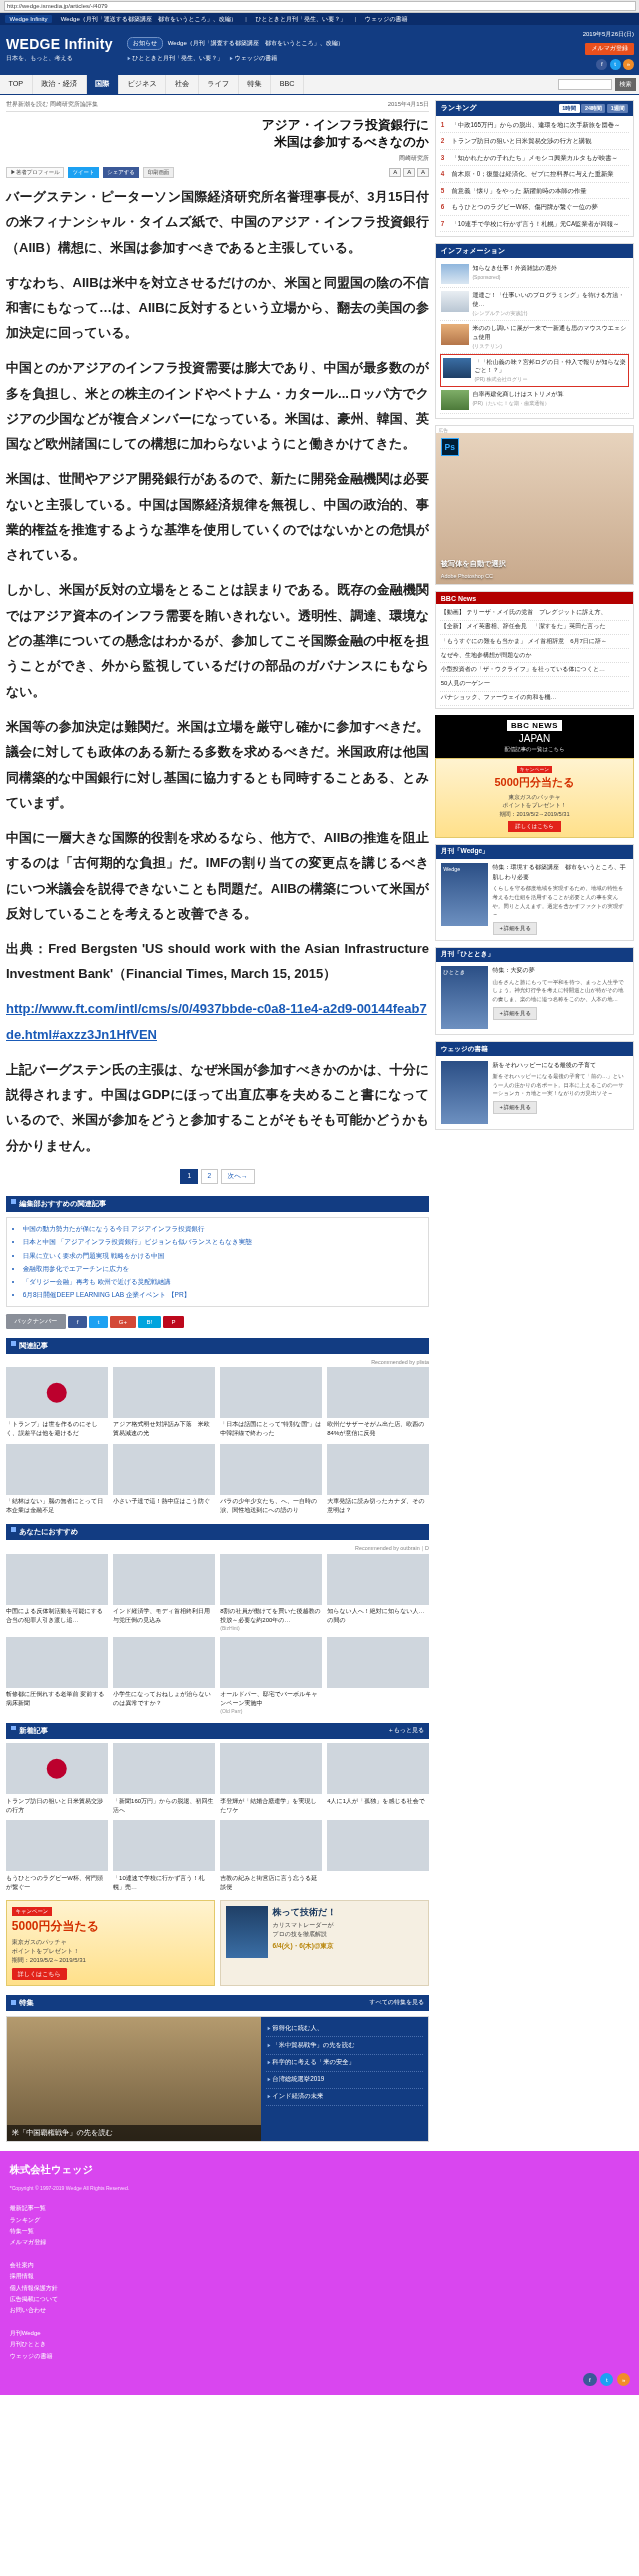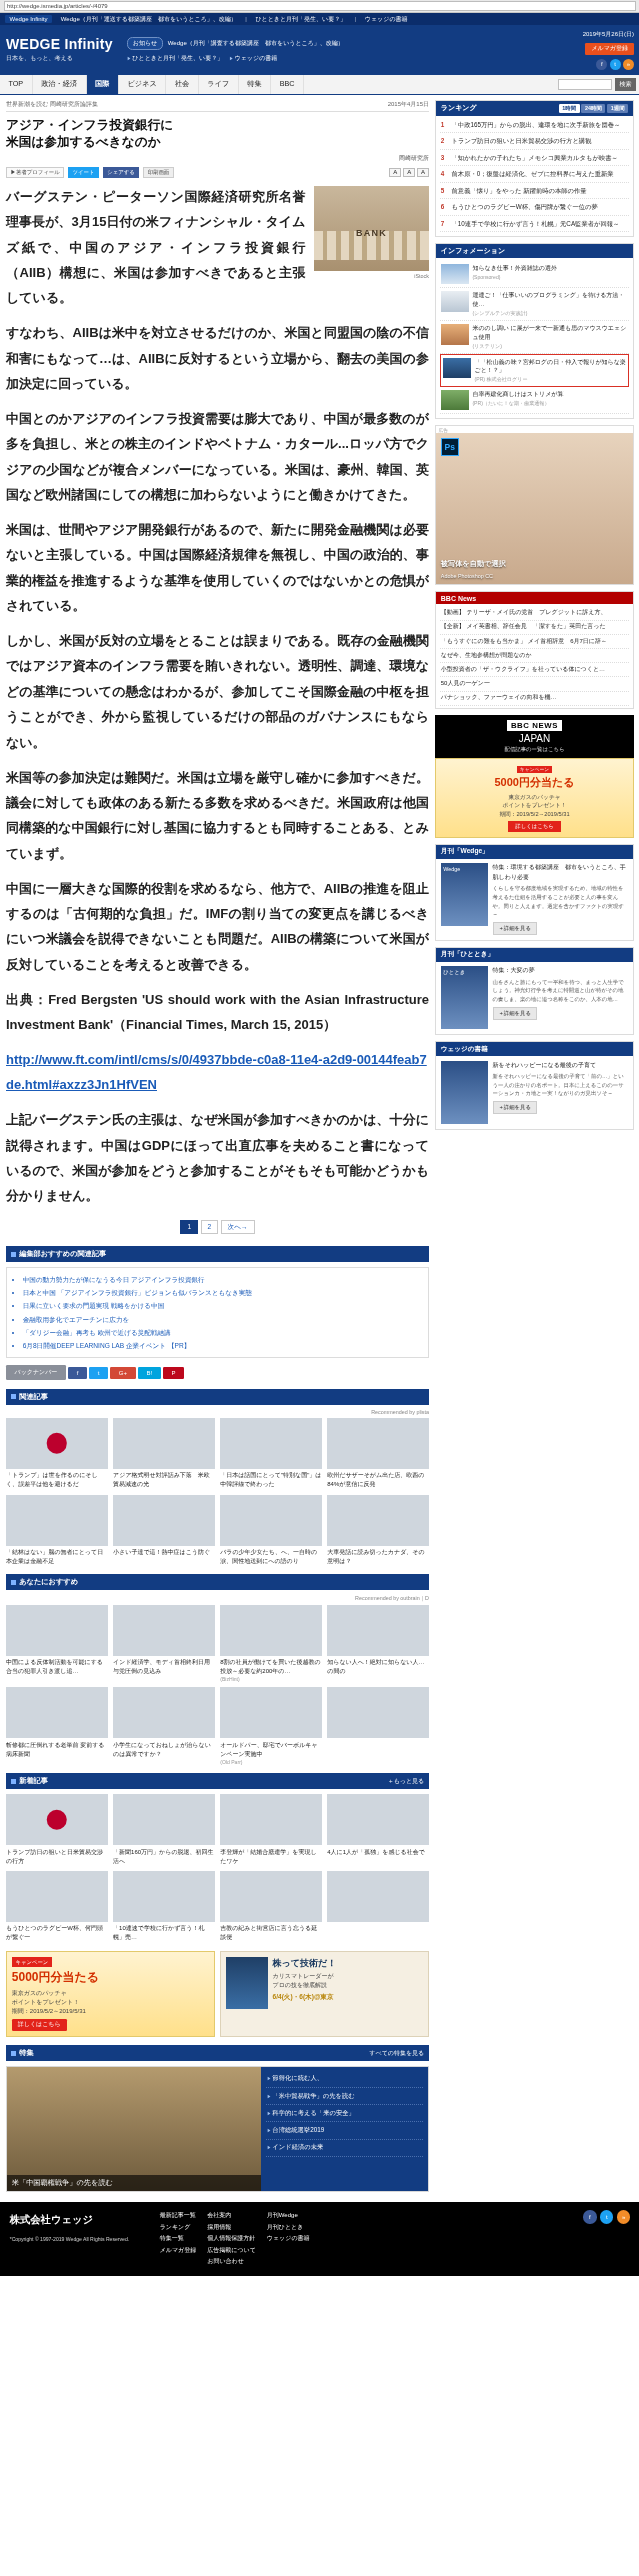--- a/index.html
+++ b/index.html
@@ -120,21 +120,21 @@
   
   .wrap { display:flex; gap:6px; padding:4.8px 6px 0 6px; align-items:flex-start; }
   .main { width:423px; }
   .side { width:199px; }
   
   .crumb {
     display:flex; justify-content:space-between; font-size:6px; color:#666;
     border-bottom:0.6px solid #ddd; padding-bottom:2.4px; margin-bottom:4.8px;
   }
   .art-title {
-    font-size:12.7px; line-height:1.35; font-weight:bold; color:#111; margin:3.6px 0 2.4px;
+    font-size:12.7px; line-height:1.35; font-weight:bold; color:#111; margin:3.6px 0 2.4px;text-align:right;
   }
   .art-author { font-size:6px; color:#555; text-align:right; }
   .art-tools { display:flex; align-items:center; gap:3.6px; margin:3.6px 0 6px; }
   .tool-chip { font-size:5.4px; border:0.6px solid #ccc; padding:1.2px 3.6px; color:#444; background:#fafafa;}
   .chip-tw { background:#1da1f2; color:#fff; border-color:#1da1f2;}
   .chip-fb { background:#3b5998; color:#fff; border-color:#3b5998;}
   .chip-print { background:#eee; }
   .fontsize { margin-left:auto; display:flex; gap:1.8px; font-size:6px;}
   .fontsize b { border:0.6px solid #bbb; padding:0.6px 3px; background:#f6f6f6; font-weight:normal;}
   .body-text p { font-size:13px; line-height:1.95; margin:0 0 9.7px; text-align:justify;font-weight:bold;}
@@ -157,21 +157,21 @@
   .figure .cap { font-size:5.4px; color:#777; text-align:right; margin-top:1.8px;}
   .link-inline { color:#1a5bb8; text-decoration:underline; word-break:break-all;}
   .pager { display:flex; gap:2.4px; justify-content:center; margin:11px 0 12px;}
   .pager span {
     border:0.6px solid #c8c8c8; padding:1.8px 6px; font-size:6.6px; background:#fff; color:#1a5bb8;
   }
   .pager span.cur { background:#123c82; color:#fff; border-color:#123c82;}
   
   .sec-head {
     background:#123c82; color:#fff; font-size:7.2px; font-weight:bold;
-    padding:3px 4.8px; margin:8.5px 0 4.8px; display:flex; align-items:center; gap:3.6px;
+    padding:3px 4.8px; margin:8.5px 0 4.8px; display:flex; gap:3.6px;
   }
   .sec-head .sq { width:4.8px;height:4.8px;background:#7fb2ff;display:inline-block;}
   .sec-head .more { margin-left:auto; font-size:6px; font-weight:normal;}
   .recommend-box { border:0.6px solid #dcdcdc; padding:4.8px 6px; }
   .recommend-box ul { margin:0; padding-left:9.7px; }
   .recommend-box li { font-size:6.6px; line-height:2.0; color:#1a5bb8; }
   .share-row { display:flex; align-items:center; gap:2.4px; margin:7.2px 0 3.6px; }
   .backnum { background:#8a8f99; color:#fff; font-size:6px; padding:3px 8.5px; border-radius:1.2px;}
   .sbtn { color:#fff; font-size:6px; padding:3px 8.5px; border-radius:1.2px;}
   .sb-fb{background:#3b5998;} .sb-tw{background:#1da1f2;} .sb-g{background:#d34836;}
@@ -271,21 +271,21 @@
   .gas-side .big{font-size:11px;font-weight:bold;color:#d32f00;margin:2.4px 0;}
   .gas-side .sub{font-size:5.7px;color:#444;line-height:1.5;}
   .gas-side .btn{background:#e2231a;color:#fff;font-size:5.4px;padding:1.8px 7.2px;display:inline-block;margin-top:3px;}
   .mag-box { border:0.6px solid #dcdcdc; margin-bottom:6px;}
   .mag-head { background:#123c82; color:#fff; font-size:6.6px; font-weight:bold; padding:2.4px 4.8px;}
   .mag-body { display:flex; gap:4.8px; padding:4.8px;}
   .mag-cover { width:47px;height:63px;flex:none; background:linear-gradient(#2b4f86,#6d90c0); color:#fff; font-size:5.4px; padding:2.4px;}
   .mag-tx { font-size:6px; line-height:1.6;}
   .mag-btn { background:#e8e8e8;border:0.6px solid #ccc;font-size:5.4px;padding:1.2px 4.8px;display:inline-block;margin-top:3px;}
   
-  .footer { background:#000000; color:#fff; margin-top:9.7px; padding:8.5px 9.7px; display:flex; gap:11px;}
+  .footer { background:#d946ef; color:#fff; margin-top:9.7px; padding:8.5px 9.7px; display:flex; gap:11px;flex-direction:column;}
   .footer .fcol { font-size:6px; line-height:1.9;}
   .footer .fbrand { width:139px;}
   .footer .fbrand .nm { font-size:10.3px; font-weight:bold;}
   .footer .fbrand .cp { font-size:5.1px; margin-top:4.8px; opacity:.8; line-height:1.6;}
   .footer .fsns { margin-left:auto; display:flex; gap:3.6px; align-items:flex-start;}
   .footer .fsns .sns { width:13.3px;height:13.3px;}
 </style>
 </head>
 <body>
 
@@ -362,27 +362,20 @@
     <span class="tool-chip chip-fb">シェアする</span>
     <span class="tool-chip chip-print">印刷画面</span>
     <span class="fontsize">
       <b>A</b>
       <b>A</b>
       <b>A</b>
     </span>
   </div>
 
   <div class="body-text">
-    <div class="figure">
-      <div class="ph">
-        <div class="cols"></div>
-        <div class="bank">BANK</div>
-      </div>
-      <div class="cap">iStock</div>
-    </div>
     <p>バーグステン・ピーターソン国際経済研究所名誉理事長が、3月15日付の米フィナンシャル・タイムズ紙で、中国のアジア・インフラ投資銀行（AIIB）構想に、米国は参加すべきであると主張している。</p>
     <p>すなわち、AIIBは米中を対立させるだけのか、米国と同盟国の陰の不信和害にもなって…は、AIIBに反対するという立場から、翻去の美国の参加決定に回っている。</p>
     <p>中国とのかアジアのインフラ投資需要は膨大であり、中国が最多数のが多を負担し、米との株主のインドやベトナム・カタール...ロッパ方でクジアの少国などが複合メンバーになっている。米国は、豪州、韓国、英国など欧州諸国にしての構想に加わらないようにと働きかけてきた。</p>
     <p>米国は、世間やアジア開発銀行があるので、新たに開発金融機関は必要ないと主張している。中国は国際経済規律を無視し、中国の政治的、事業的権益を推進するような基準を使用していくのではないかとの危惧がされている。</p>
     <p>しかし、米国が反対の立場をとることは誤まりである。既存の金融機関ではアジア資本のインフラ需要を賄いきれない。透明性、調達、環境などの基準についての懸念はわかるが、参加してこそ国際金融の中枢を担うことができ、外から監視しているだけの部品のガバナンスにもならない。</p>
     <p>米国等の参加決定は難関だ。米国は立場を厳守し確かに参加すべきだ。議会に対しても政体のある新たる多数を求めるべきだ。米国政府は他国同構築的な中国銀行に対し基国に協力するとも同時することある、とみていまず。</p>
     <p>中国に一層大きな国際的役割を求めるなら、他方で、AIIBの推進を阻止するのは「古何期的な負担」だ。IMFの割り当ての変更点を講じるべきにいつ米議会を説得できないことも問題だ。AIIBの構築について米国が反対していることを考えると改善できる。</p>
     <p>出典：Fred Bergsten 'US should work with the Asian Infrastructure Investment Bank'（Financial Times, March 15, 2015）</p>
     <p class="link-inline">http://www.ft.com/intl/cms/s/0/4937bbde-c0a8-11e4-a2d9-00144feab7de.html#axzz3Jn1HfVEN</p>
     <p>上記バーグステン氏の主張は、なぜ米国が参加すべきかのかは、十分に説得されます。中国はGDPにほって出直広事を夫めること書になっているので、米国が参加をどうと参加することがそもそも可能かどうかも分かりません。</p>

